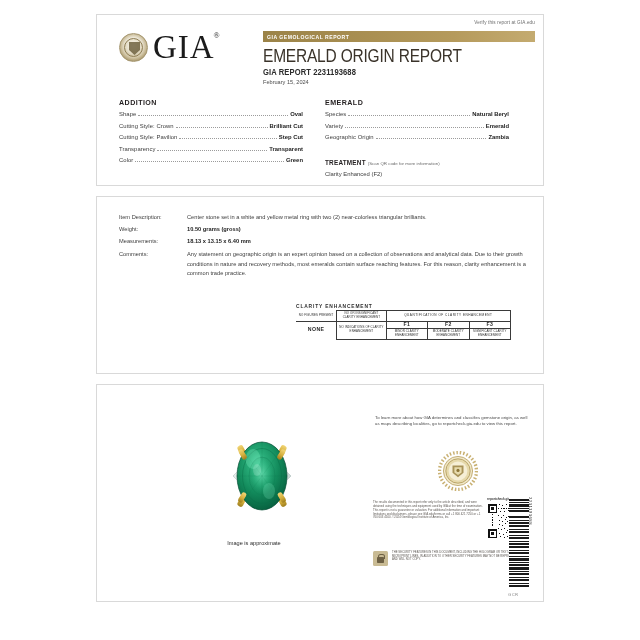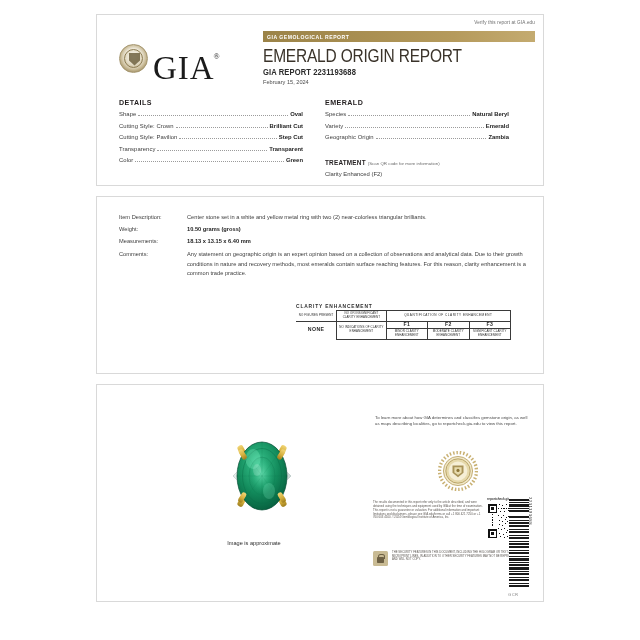--- a/index.html
+++ b/index.html
@@ -60,21 +60,20 @@
     opacity: .85;
   }
   #gia-wordmark {
     font-family: "Liberation Serif", serif;
     font-size: 33px;
     letter-spacing: 1px;
     color: #1b1b1b;
     line-height: 1;
     position: relative;
     padding-right: 6px;
-    margin-top: 21px;
   }
   #gia-wordmark .reg {
     position: absolute; top: 1px; right: 0;
     font-size: 8px;
   }
 
   #verify-line {
     position: absolute; right: 10px; top: 5px;
     font-size: 4.6px; color: #6a6a6a;
     letter-spacing: .15px;
@@ -314,21 +313,21 @@
 
       <div id="gold-bar">
         <div id="gold-bar-label">GIA GEMOLOGICAL REPORT</div>
       </div>
 
       <div id="report-title">EMERALD ORIGIN REPORT</div>
       <div id="report-number">GIA REPORT 2231193688</div>
       <div id="report-date">February 15, 2024</div>
     </div>
 
-    <div class="col-heading" id="details-heading">DETAILS</div>
+    <div class="col-heading" id="details-heading">ADDITION</div>
     <div class="spec-list" id="details-list">
       <div class="spec-row">
         <span class="spec-label">Shape</span>
         <span class="spec-dots"></span>
         <span class="spec-value">Oval</span>
       </div>
       <div class="spec-row">
         <span class="spec-label">Cutting Style: Crown</span>
         <span class="spec-dots"></span>
         <span class="spec-value">Brilliant Cut</span>

